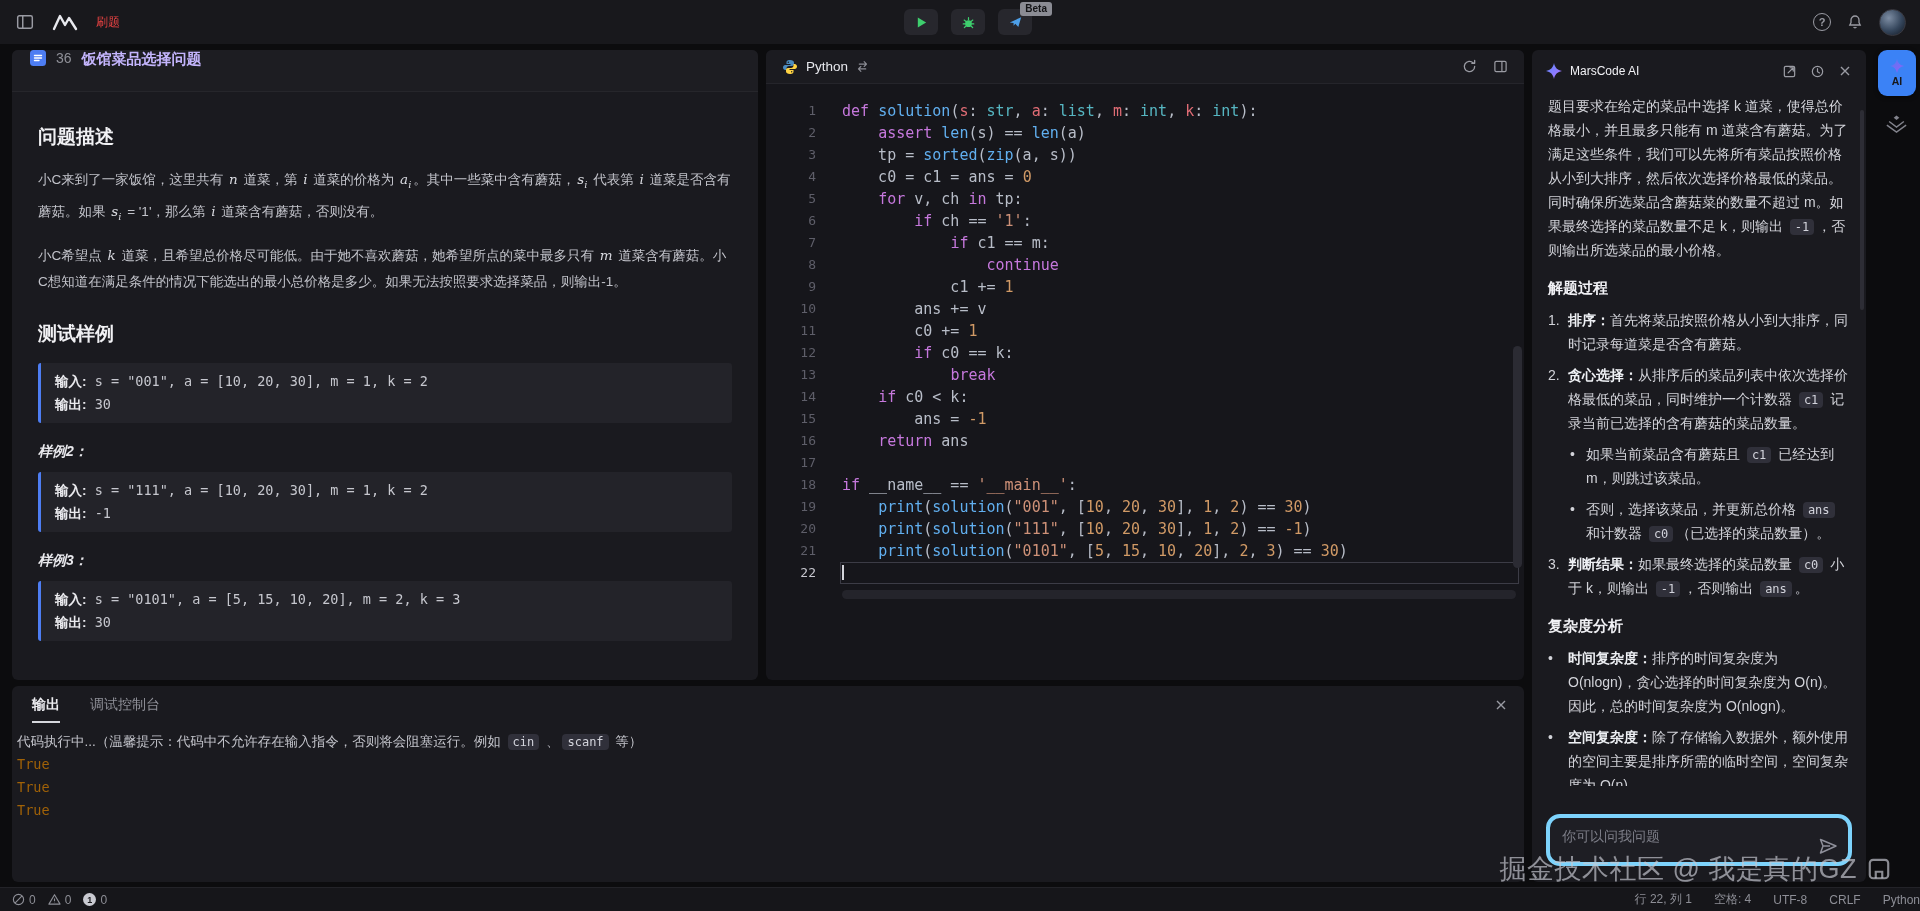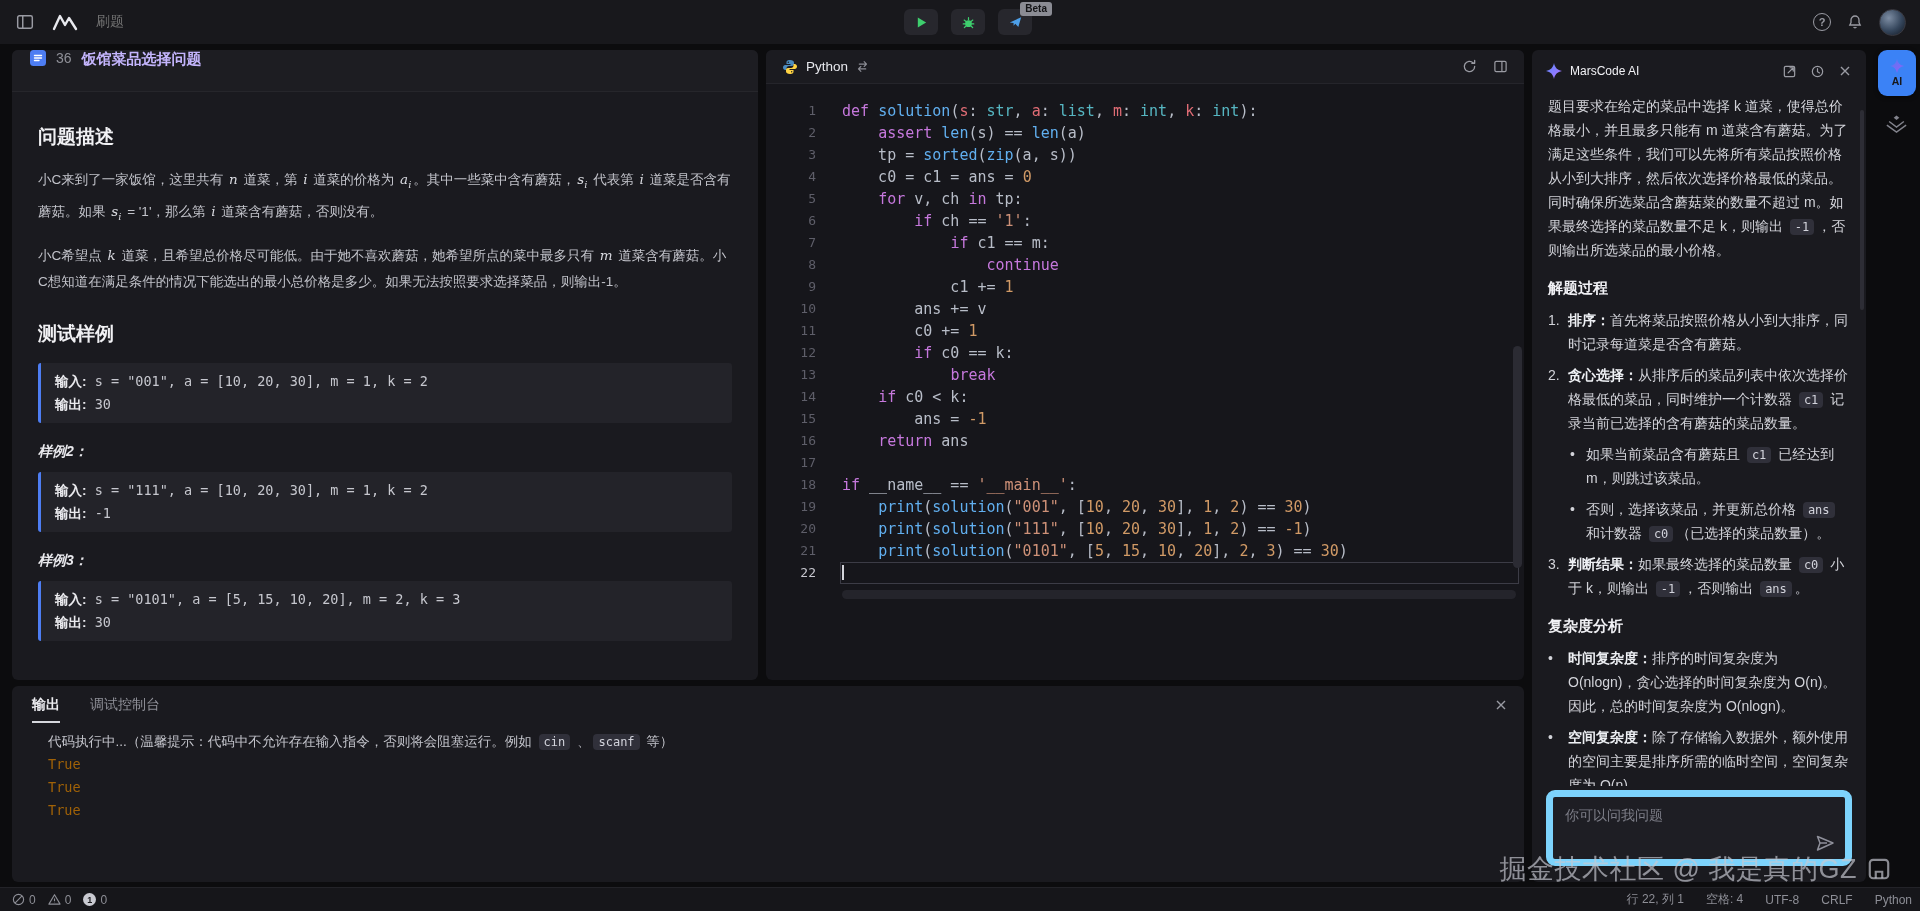--- a/index.html
+++ b/index.html
@@ -3,21 +3,21 @@
 <meta charset="utf-8">
 <style>
   *{box-sizing:border-box;margin:0;padding:0}
   html,body{background:#0c0c0e}
   body{font-family:"Liberation Sans","DejaVu Sans",sans-serif}
   #app{position:relative;width:1920px;height:911px;background:#0c0c0e;overflow:hidden;color:#c9cad1}
 
   
   #topbar{position:absolute;left:0;top:0;width:100%;height:44px;background:#18181c;display:flex;align-items:center}
   .tb-left{display:flex;align-items:center;gap:18px;padding-left:16px}
-  .tb-title{font-size:14px;color:#737373}
+  .tb-title{font-size:12px;color:#ef4444}
   .icon-btn{display:inline-flex;align-items:center;justify-content:center;cursor:pointer;line-height:0}
   .tb-center{position:absolute;left:904px;top:9px;display:flex;gap:13px}
   .tb-chip{position:relative;width:34px;height:26px;border:none;border-radius:6px;background:#27272d;display:flex;align-items:center;justify-content:center;cursor:pointer}
   .beta{position:absolute;right:-20px;top:-7px;background:#8b8c94;color:#141417;font-size:10px;font-weight:bold;padding:1px 5px;border-radius:3px;line-height:12px}
   .tb-right{position:absolute;right:14px;top:0;height:44px;display:flex;align-items:center;gap:16px}
   .help-circle{width:18px;height:18px;border:1.4px solid #9a9ba3;border-radius:50%;color:#9a9ba3;font-size:11px;font-weight:bold;display:flex;align-items:center;justify-content:center;cursor:pointer}
   .avatar{width:27px;height:27px;border-radius:50%;background:radial-gradient(circle at 35% 32%,#7d8da3,#35465c 55%,#141b26 95%);border:1px solid #3a3a42;cursor:pointer}
 
   
   .panel{position:absolute;background:#1a1a1f;border-radius:6px;overflow:hidden}
@@ -55,59 +55,59 @@
   .code-line.active .lt::before{content:"";display:inline-block;width:2px;height:15px;background:#d3d4da;vertical-align:-2px}
   .e-hscroll{position:absolute;left:76px;right:8px;top:540px;height:9px;background:#24242b;border-radius:5px;cursor:pointer}
   .e-vscroll{position:absolute;right:2px;top:296px;width:9px;height:222px;background:#2b2b33;border-radius:5px;cursor:pointer}
 
   
   .o-header{height:38px;display:flex;align-items:center;padding:0 20px;position:relative}
   .o-tab{font-size:14px;color:#8e8f97;margin-right:30px;position:relative;cursor:pointer}
   .o-tab.active{color:#ededf1;font-weight:bold}
   .o-tab.active::after{content:"";position:absolute;left:0;right:0;bottom:-9px;height:2px;background:#d6d7dd}
   .o-close{position:absolute;right:16px;top:12px;cursor:pointer}
-  .o-body{padding:6px 36px;font-size:13.5px;line-height:23px;color:#c2c3ca}
+  .o-body{padding:6px 5px;font-size:13.5px;line-height:23px;color:#c2c3ca}
   .o-line.mono{font-family:"DejaVu Sans Mono",monospace;color:#a16207}
 
   
   .chip{background:#30303a;border-radius:4px;padding:1px 5px;margin:0 3px;font:12px "DejaVu Sans Mono",monospace;color:#d3d4dc}
 
   
   .a-header{height:42px;display:flex;align-items:center;gap:8px;padding:0 14px}
   .a-title{font-weight:normal;color:#f1f1f5;font-size:12px}
   .a-actions{margin-left:auto;display:flex;gap:13px}
   .a-body{position:absolute;top:42px;left:0;right:0;bottom:96px;padding:2px 16px 0;overflow:hidden;font-size:14px;line-height:24px;color:#d2d3d9}
   .a-body h3{font-size:15px;color:#f1f1f5;margin:14px 0 8px;font-weight:bold}
   .a-body strong{color:#eef0f4}
   .ai-p{margin:0 0 10px}
   .ai-li{display:flex;margin:0 0 7px}
   .ai-num{flex:none;width:20px;color:#d2d3d9}
   .ai-li-body{flex:1}
   .ai-sub{display:flex;margin:7px 0 0 2px}
   .ai-dot{flex:none;width:16px}
-  .a-inputbox{position:absolute;left:14px;right:14px;bottom:16px;height:76px;border:7px solid #7dd3fc;border-radius:9px;background:#1e1e24}
+  .a-inputbox{position:absolute;left:14px;right:14px;bottom:16px;height:52px;border:4px solid #7dd3fc;border-radius:14px;background:#1e1e24}
   .a-inputbox textarea{width:100%;height:100%;background:transparent;border:none;outline:none;resize:none;color:#d6d7dd;font:14px "Liberation Sans",sans-serif;padding:10px 12px}
   .a-inputbox textarea::placeholder{color:#7d7e88}
   .a-send{position:absolute;right:10px;bottom:6px;cursor:pointer;line-height:0}
   .a-scroll{position:absolute;right:2px;top:60px;width:4px;height:200px;background:#2d2d35;border-radius:3px;cursor:pointer}
 
   
   #ai-launcher{position:absolute;left:1878px;top:50px;width:38px;height:46px;background:#3b82f6;border:none;border-radius:9px;display:flex;flex-direction:column;align-items:center;justify-content:center;gap:2px;cursor:pointer;box-shadow:0 1px 4px rgba(0,0,0,.5)}
   #ai-launcher span{font-size:10.5px;font-weight:800;color:#17171a}
   #rail-juejin{position:absolute;left:1886px;top:114px;cursor:pointer;line-height:0}
 
   
   #watermark{position:absolute;right:28px;top:851px;display:flex;align-items:center;gap:9px;color:rgba(199,200,210,.68);font-size:27px;font-weight:500;letter-spacing:.5px;z-index:40;pointer-events:none}
 
   
   #statusbar{position:absolute;left:0;bottom:0;width:100%;height:24px;background:#16161a;border-top:1px solid #232328;display:flex;align-items:center;font-size:12px;color:#8d8e96}
   .sb-left{display:flex;align-items:center;gap:12px;padding-left:12px}
   .sb-item{display:inline-flex;align-items:center;gap:4px;cursor:pointer}
   .dot1{width:13px;height:13px;border-radius:50%;background:#c9cad1;color:#1a1a1e;font-size:9px;font-weight:bold;display:inline-flex;align-items:center;justify-content:center}
-  .sb-right{margin-left:auto;display:flex;align-items:center;gap:22px;padding-right:8px}
+  .sb-right{margin-left:auto;display:flex;align-items:center;gap:22px;padding-right:0}
   .sb-rtem{cursor:pointer}
 </style>
 </head>
 <body>
 
 <div id="app">
 
   <header id="topbar">
     <div class="tb-left">
       <span class="icon-btn">

